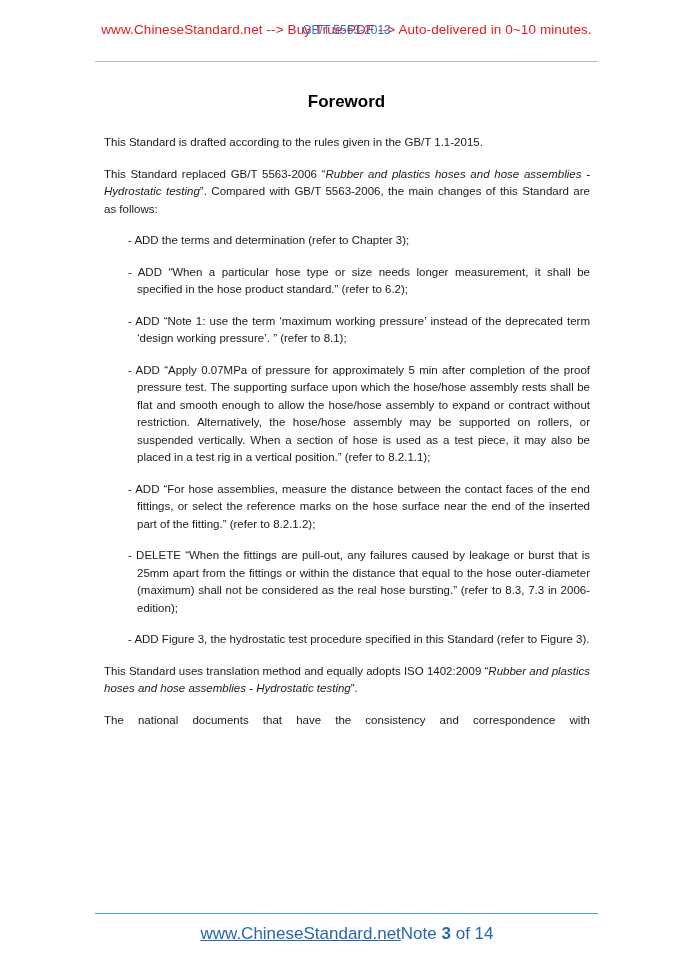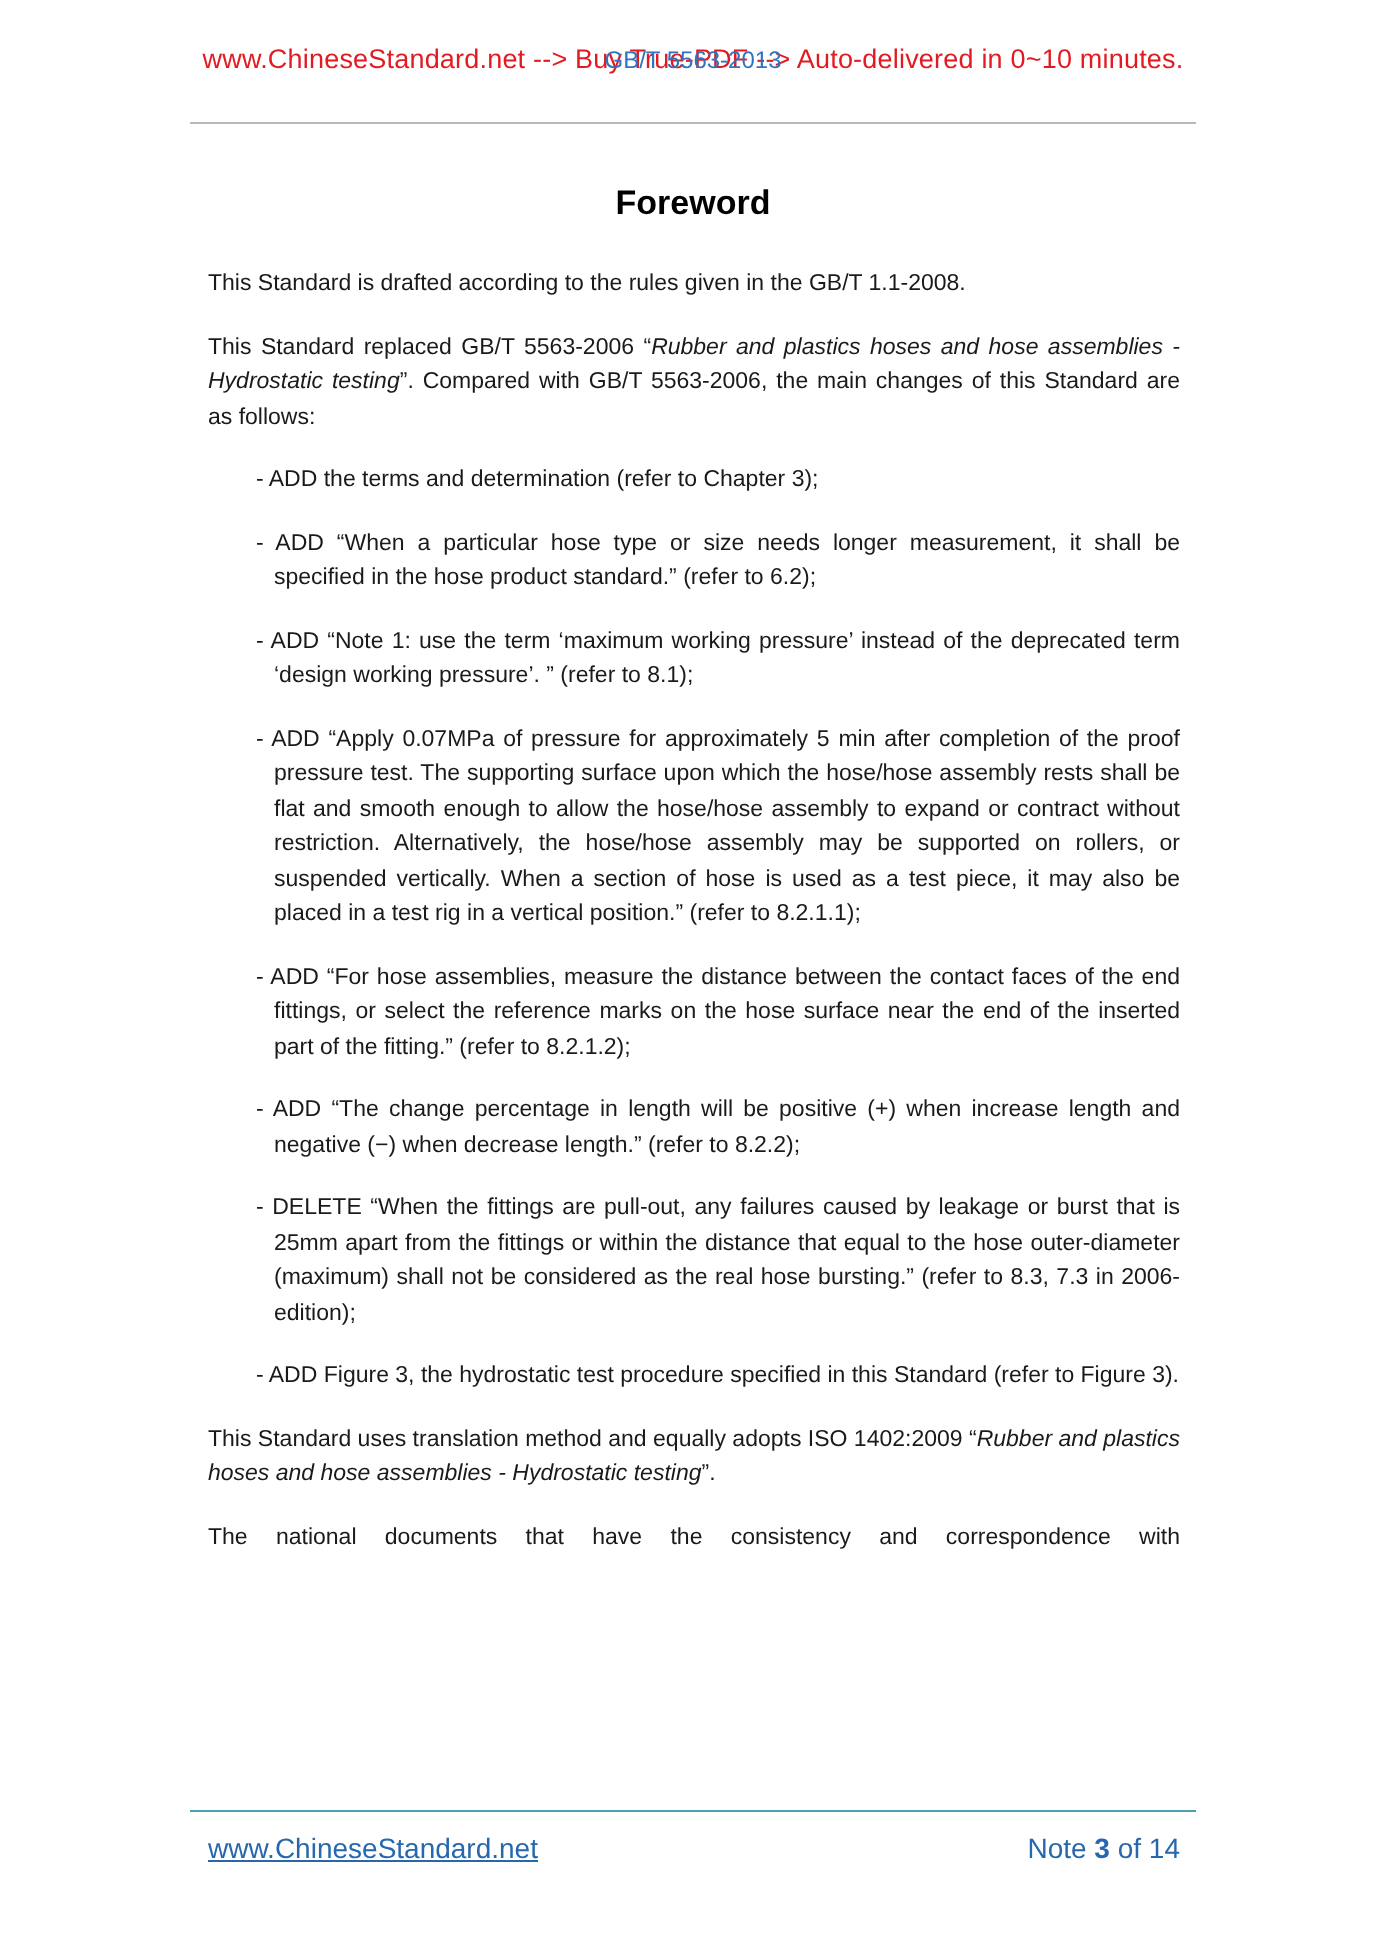--- a/index.html
+++ b/index.html
@@ -87,25 +87,25 @@
     position: absolute;
     left: 0; right: 0;
     bottom: 32px;
   }
   hr.footer-rule {
     border: none;
     border-top: 1px solid var(--footer-rule, #4aa3b5);
     margin: 0 95px 10px 95px;
   }
   .footer-row {
-    margin: 0 103px 16px 104px;
+    margin: 0 103px 4px 104px;
     display: flex;
-    justify-content: space-between;
+    justify-content: center;
     align-items: baseline;
-    font-size: 14px;
+    font-size: 17px;
   }
   .footer-link {
     color: var(--footer-blue, #2767ae);
     text-decoration: underline;
     cursor: pointer;
   }
   .page-info {
     color: var(--footer-blue, #2767ae);
   }
   .page-info .page-num { font-weight: bold; }
@@ -119,31 +119,30 @@
     <div class="promo">www.ChineseStandard.net --&gt; Buy True-PDF --&gt; Auto-delivered in 0~10 minutes.</div>
     <div class="std-code">GB/T 5563-2013</div>
   </div>
 
   <hr class="header-rule">
 
   <h1 class="title">Foreword</h1>
 
   <div class="body">
 
-    <p>This Standard is drafted according to the rules given in the GB/T 1.1-2008.</p>
+    <p>This Standard is drafted according to the rules given in the GB/T 1.1-2015.</p>
 
     <p><span>This Standard replaced GB/T 5563-2006 “</span><em class="std-title">Rubber and plastics hoses and hose assemblies - Hydrostatic testing</em><span>”. Compared with GB/T 5563-2006, the main changes of this Standard are as follows:</span></p>
 
     <div class="changes">
       <p class="change">- ADD the terms and determination (refer to Chapter 3);</p>
       <p class="change">- ADD “When a particular hose type or size needs longer measurement, it shall be specified in the hose product standard.” (refer to 6.2);</p>
       <p class="change">- ADD “Note 1: use the term ‘maximum working pressure’ instead of the deprecated term ‘design working pressure’. ” (refer to 8.1);</p>
       <p class="change">- ADD “Apply 0.07MPa of pressure for approximately 5 min after completion of the proof pressure test. The supporting surface upon which the hose/hose assembly rests shall be flat and smooth enough to allow the hose/hose assembly to expand or contract without restriction. Alternatively, the hose/hose assembly may be supported on rollers, or suspended vertically. When a section of hose is used as a test piece, it may also be placed in a test rig in a vertical position.” (refer to 8.2.1.1);</p>
       <p class="change">- ADD “For hose assemblies, measure the distance between the contact faces of the end fittings, or select the reference marks on the hose surface near the end of the inserted part of the fitting.” (refer to 8.2.1.2);</p>
-      <p class="change">- ADD “The change percentage in length will be positive (+) when increase length and negative (−) when decrease length.” (refer to 8.2.2);</p>
       <p class="change">- DELETE “When the fittings are pull-out, any failures caused by leakage or burst that is 25mm apart from the fittings or within the distance that equal to the hose outer-diameter (maximum) shall not be considered as the real hose bursting.” (refer to 8.3, 7.3 in 2006-edition);</p>
       <p class="change">- ADD Figure 3, the hydrostatic test procedure specified in this Standard (refer to Figure 3).</p>
     </div>
 
     <p><span>This Standard uses translation method and equally adopts ISO 1402:2009 “</span><em class="std-title">Rubber and plastics hoses and hose assemblies - Hydrostatic testing</em><span>”.</span></p>
 
     <p class="force-justify">The national documents that have the consistency and correspondence with</p>
 
   </div>
 

